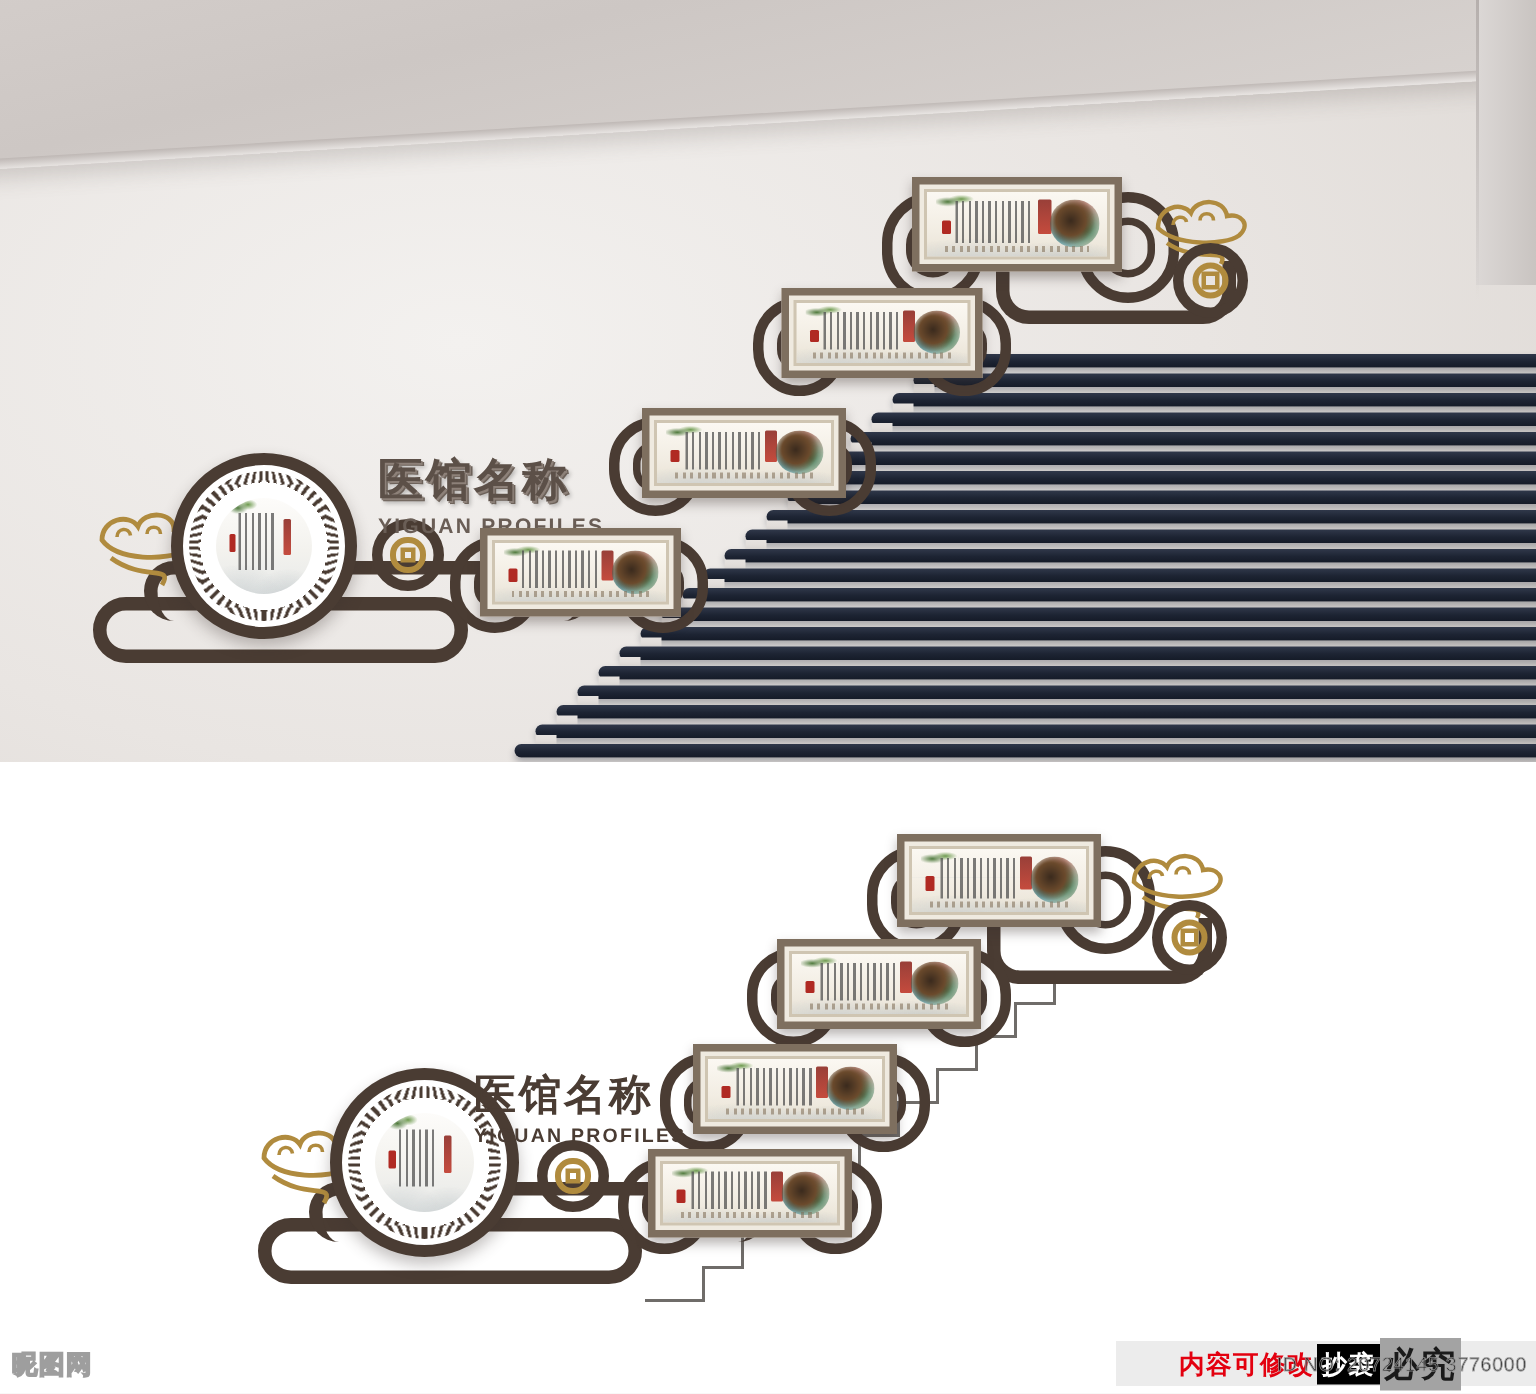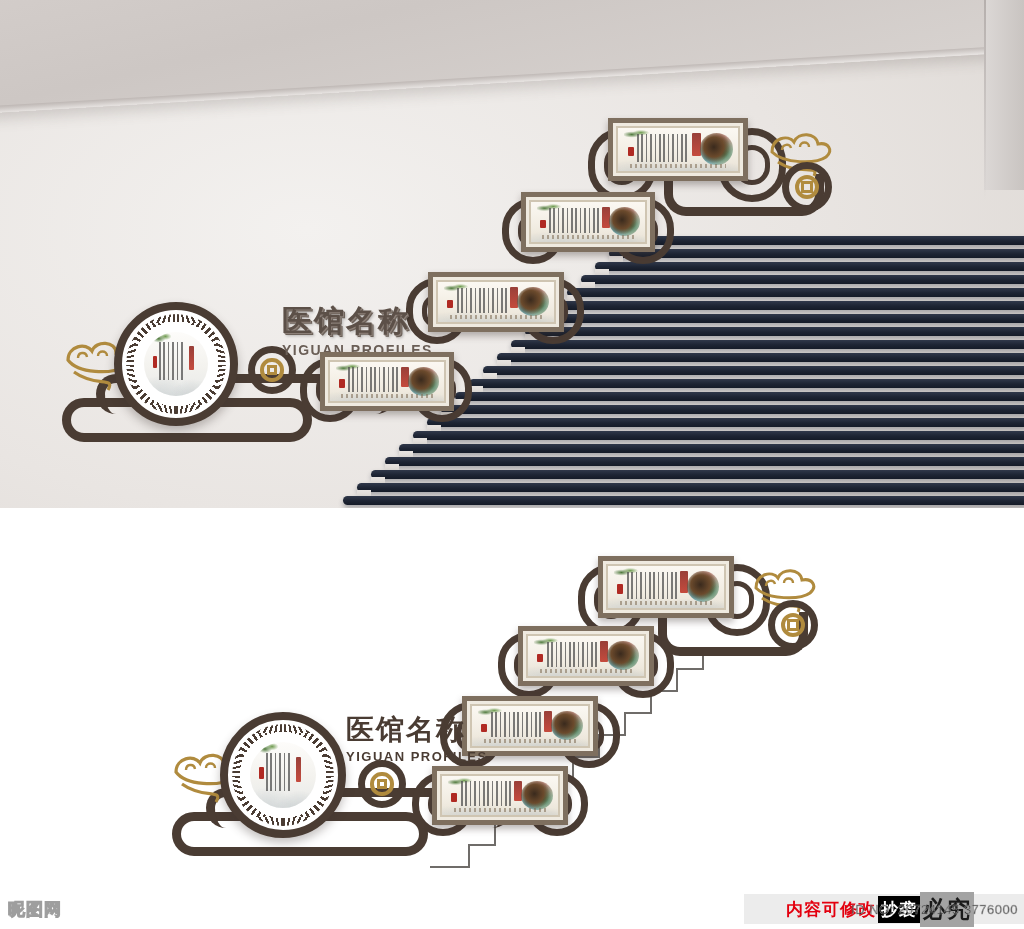--- a/index.html
+++ b/index.html
@@ -175,21 +175,21 @@
   .medallion-glyph{
     position:absolute; inset:34%;
     border:3px solid #b08b3e;
   }
 
   
   .cloud{ position:absolute; }
   .cloud svg{ display:block; }
 
   
-  .title-lockup{ position:absolute;margin-left:30px; }
+  .title-lockup{ position:absolute; }
   .title-cn{
     font-family:"Liberation Sans", sans-serif;
     font-weight:bold; letter-spacing:2px; line-height:1;
     white-space:nowrap;
   }
   .title-en{
     font-family:"Liberation Sans", sans-serif;
     font-weight:bold; letter-spacing:1.5px; line-height:1;
     white-space:nowrap;
   }

